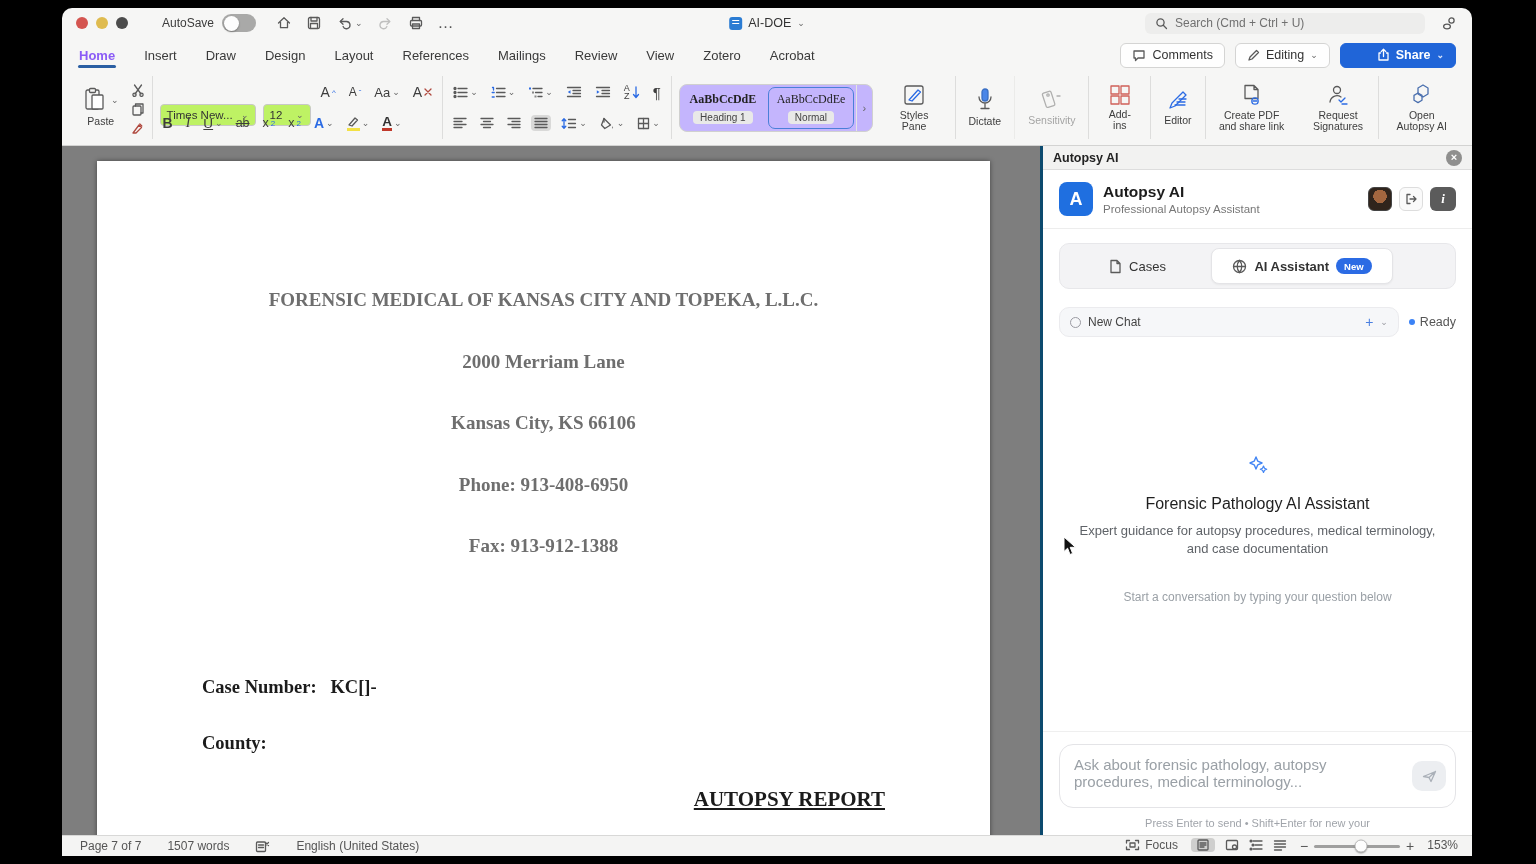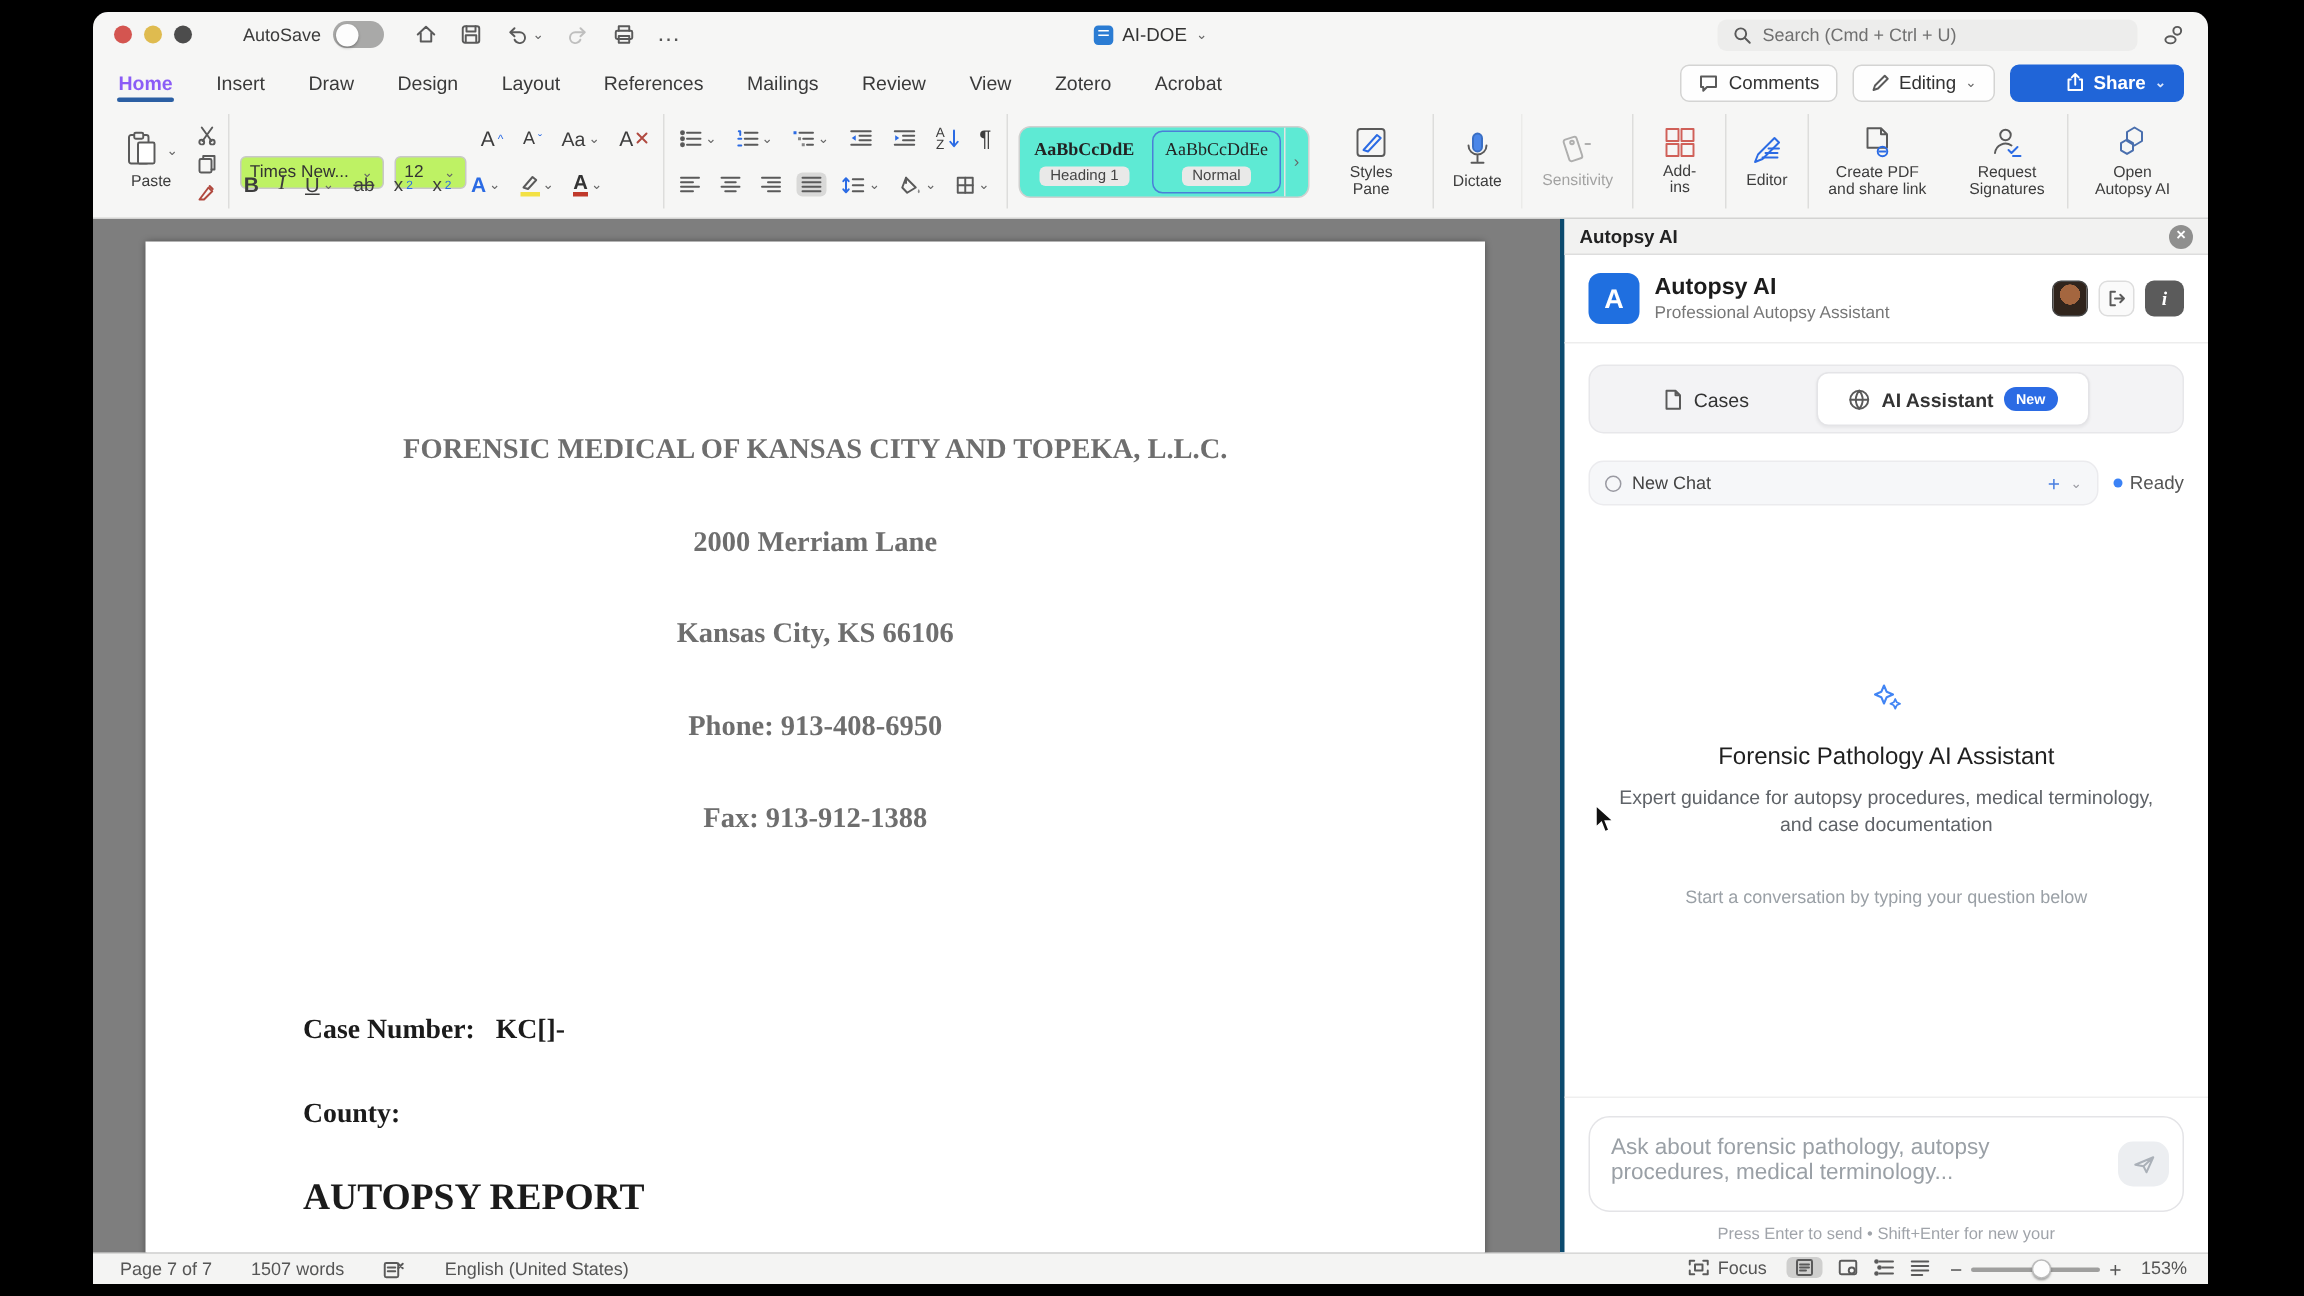--- a/index.html
+++ b/index.html
@@ -55,37 +55,37 @@
   .mini-col { display:flex; flex-direction:column; gap:5px; padding-top:2px; }
   .bold-b { font-weight:bold; font-size:14px; }
   .italic-i { font-family:"Liberation Serif", serif; font-style:italic; font-size:14px; }
   .und-u { text-decoration:underline; font-size:13.5px; }
   .strike { text-decoration:line-through; font-size:12.5px; }
   .subsup { font-size:12.5px; }
   .subsup sub,.subsup sup { font-size:8px; color:#2b6be4; }
   .fx-a { color:#2b6be4; font-weight:bold; font-size:14px; }
   .fc-a { font-weight:bold; font-size:13.5px; color:#333; border-bottom:3px solid #c0392b; line-height:13px; }
   .hl-a { border-bottom:3px solid #f3e144; line-height:13px; padding-bottom:1px; }
-  .styles-gallery { display:flex; align-items:stretch; background:#5eead4; border:1px solid #d0d0cf; border-radius:8px; overflow:hidden; margin:2px 0; }
+  .styles-gallery { display:flex; align-items:stretch; background:#c4b5fd; border:1px solid #d0d0cf; border-radius:8px; overflow:hidden; margin:2px 0; }
   .stylecard { width:88px; display:flex; flex-direction:column; align-items:center; justify-content:center; gap:4px; padding:4px 4px; }
   .stylecard .preview { font-family:"Liberation Serif", serif; font-size:12px; color:#222; white-space:nowrap; }
   .stylecard .chipl { font-size:10px; color:#444; background:#e9e9e8; border-radius:4px; padding:1px 7px; }
   .stylecard.selected { border:1.5px solid #4a7fd8; border-radius:7px; margin:2px; }
   .gal-more { width:16px; display:flex; align-items:center; justify-content:center; border-left:1px solid #e4e4e3; color:#666; font-size:11px; }
   .dim-group { opacity:.45; }
 
   
   .main { flex:1; display:flex; min-height:0; }
   .canvas { width:978px; background:#7e7e7e; position:relative; overflow:hidden; flex:none; }
   .page { position:absolute; left:35px; top:15px; width:893px; height:940px; background:#fff;
           box-shadow:0 0 5px rgba(0,0,0,.45); padding:52px 105px 0 105px;
           font-family:"Liberation Serif", serif; color:#1b1b1b; white-space:pre-wrap; }
   .doc-header { text-align:center; font-weight:bold; color:#6e6e6e; font-size:19px; line-height:20.5px; }
   .doc-case { margin-top:43px; font-weight:bold; font-size:18.5px; line-height:20px; }
-  .doc-title-line { text-align:left; font-weight:bold; font-size:25px; line-height:20px; }
+  .doc-title-line { text-align:right; font-weight:bold; font-size:21px; line-height:20px;text-decoration:underline; }
 
   
   .sidebar { flex:1; background:#fff; border-left:3px solid #0c4a6e; display:flex; flex-direction:column; min-height:0; }
   .pane-head { height:24px; background:#f2f2f1; border-bottom:1px solid #ddd; display:flex; align-items:center;
                padding:0 10px; font-size:12.5px; font-weight:bold; color:#222; flex:none; }
   .pane-close { margin-left:auto; width:16px; height:16px; border-radius:50%; background:#8f8f8e; color:#fff;
                 font-size:11px; display:flex; align-items:center; justify-content:center; line-height:1; }
   .app-head { display:flex; align-items:center; gap:10px; padding:12px 16px; border-bottom:1px solid #ededed; flex:none; }
   .app-logo { width:34px; height:34px; background:#1f6fe0; border-radius:8px; color:#fff; font-weight:bold;
               font-size:18px; display:flex; align-items:center; justify-content:center; }

